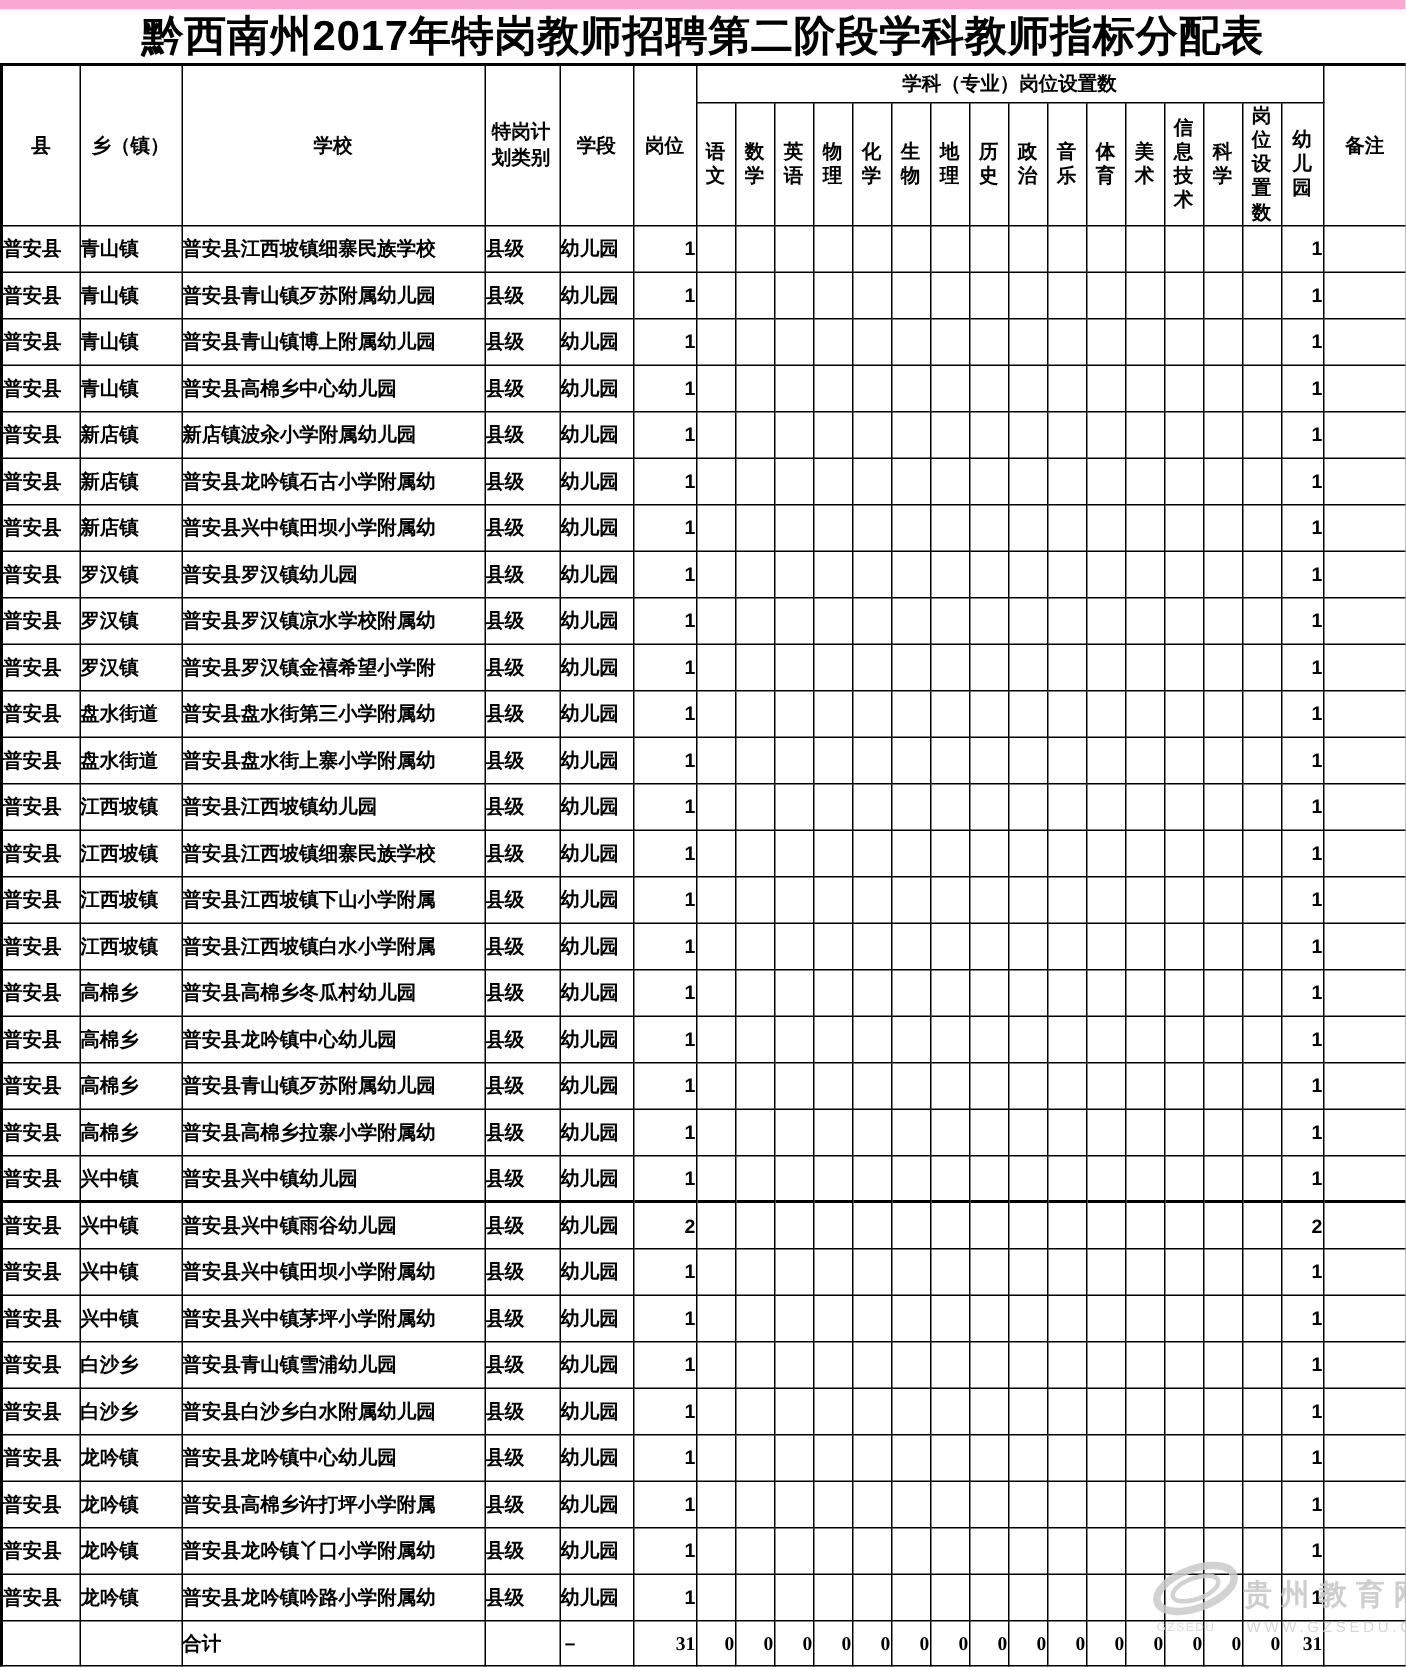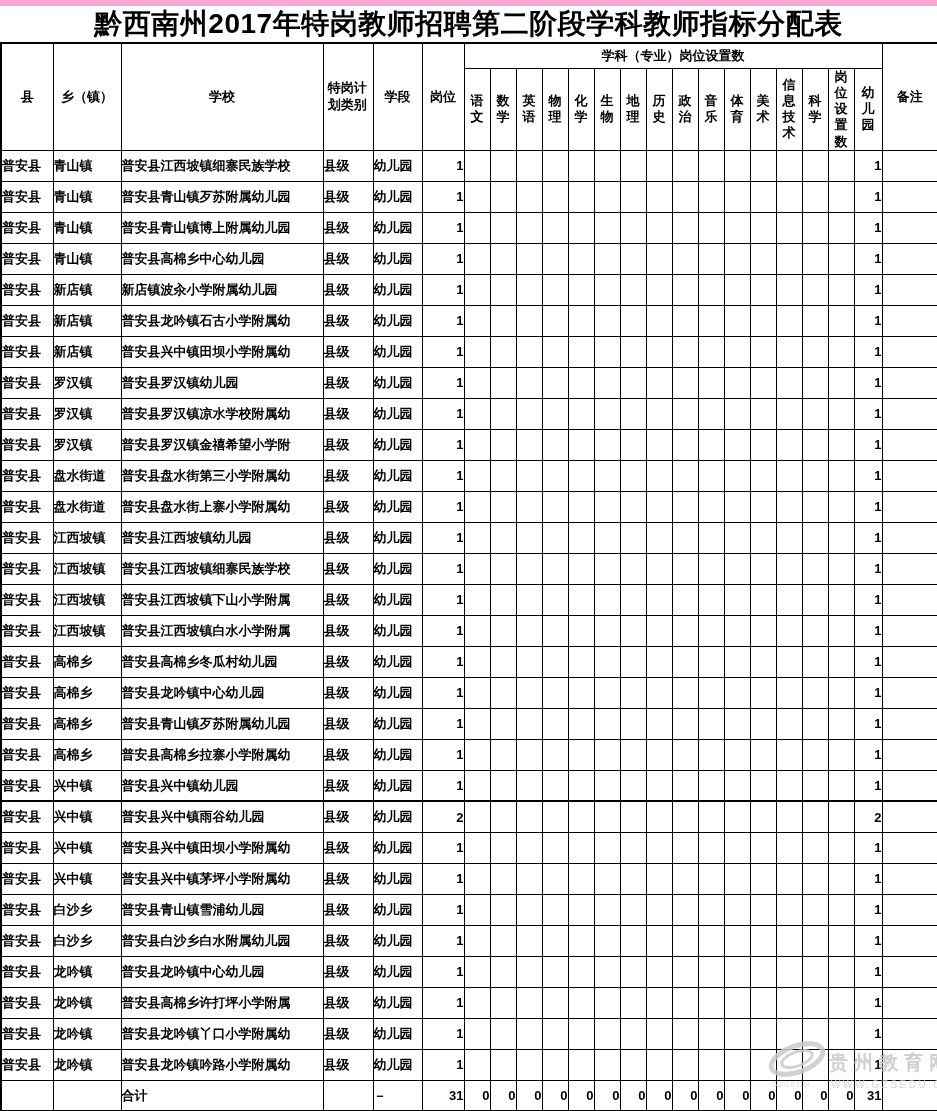--- a/index.html
+++ b/index.html
@@ -23,21 +23,21 @@
   }
   th{text-align:center;}
   tr.group-row th{height:25px;}
   tr.subject-row th{height:77px;}
   tr.data-row{height:31px;}
   td.left{text-align:left;padding-left:3px;white-space:nowrap;}
   td.num{text-align:right;padding-right:5px;}
   .vtext{width:1em;margin:0 auto;word-break:break-all;line-height:1.25;text-align:center;}
   .wrap3{width:3.1em;margin:0 auto;word-break:break-all;line-height:1.3;text-align:left;}
   tr.thick-top td{border-top:2px solid #000;}
-  tr.total-row td{height:31px;}
+  tr.total-row td{height:31px;font-family:Liberation Serif, serif;}
   .watermark{
     position:absolute;right:0;bottom:6px;width:170px;height:74px;
     pointer-events:none;opacity:0.85;
   }
 </style>
 </head>
 <body>
 
 <div class="page">
 

